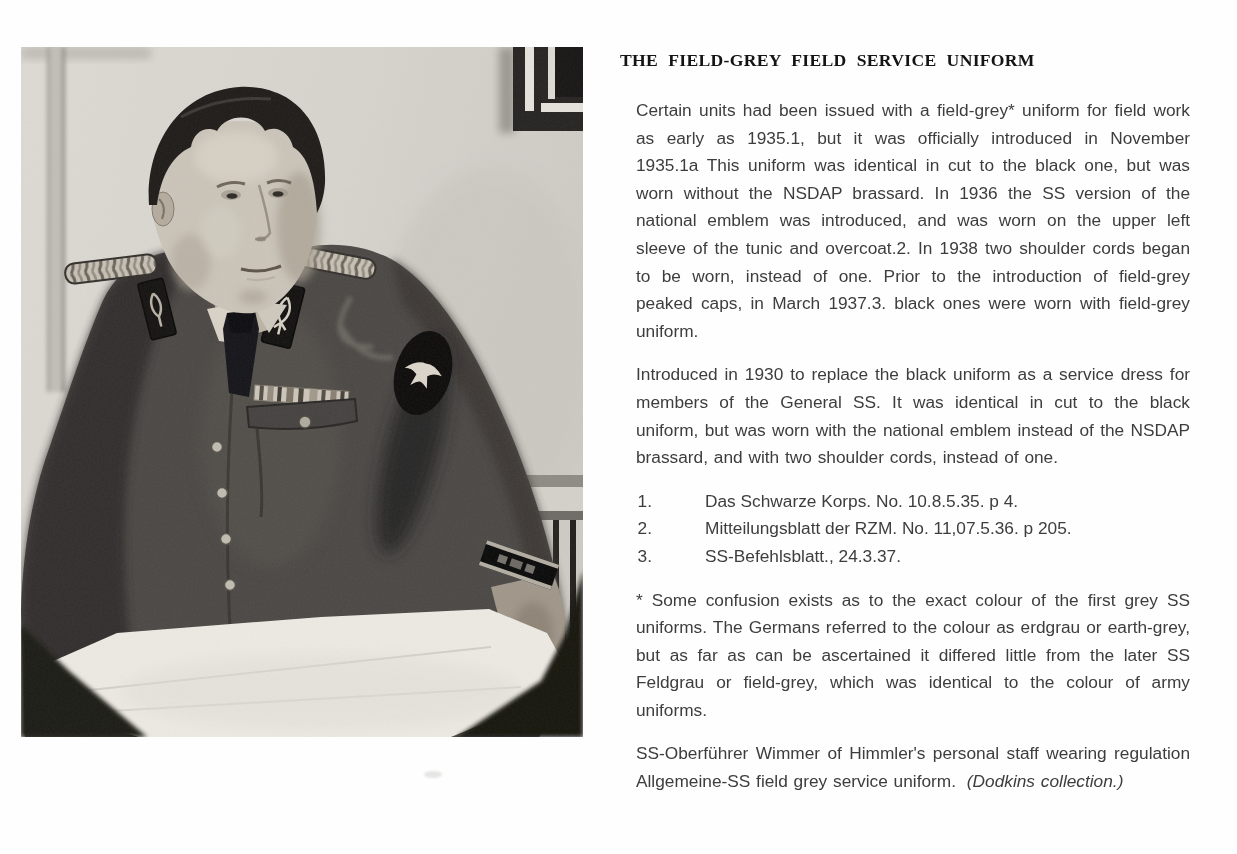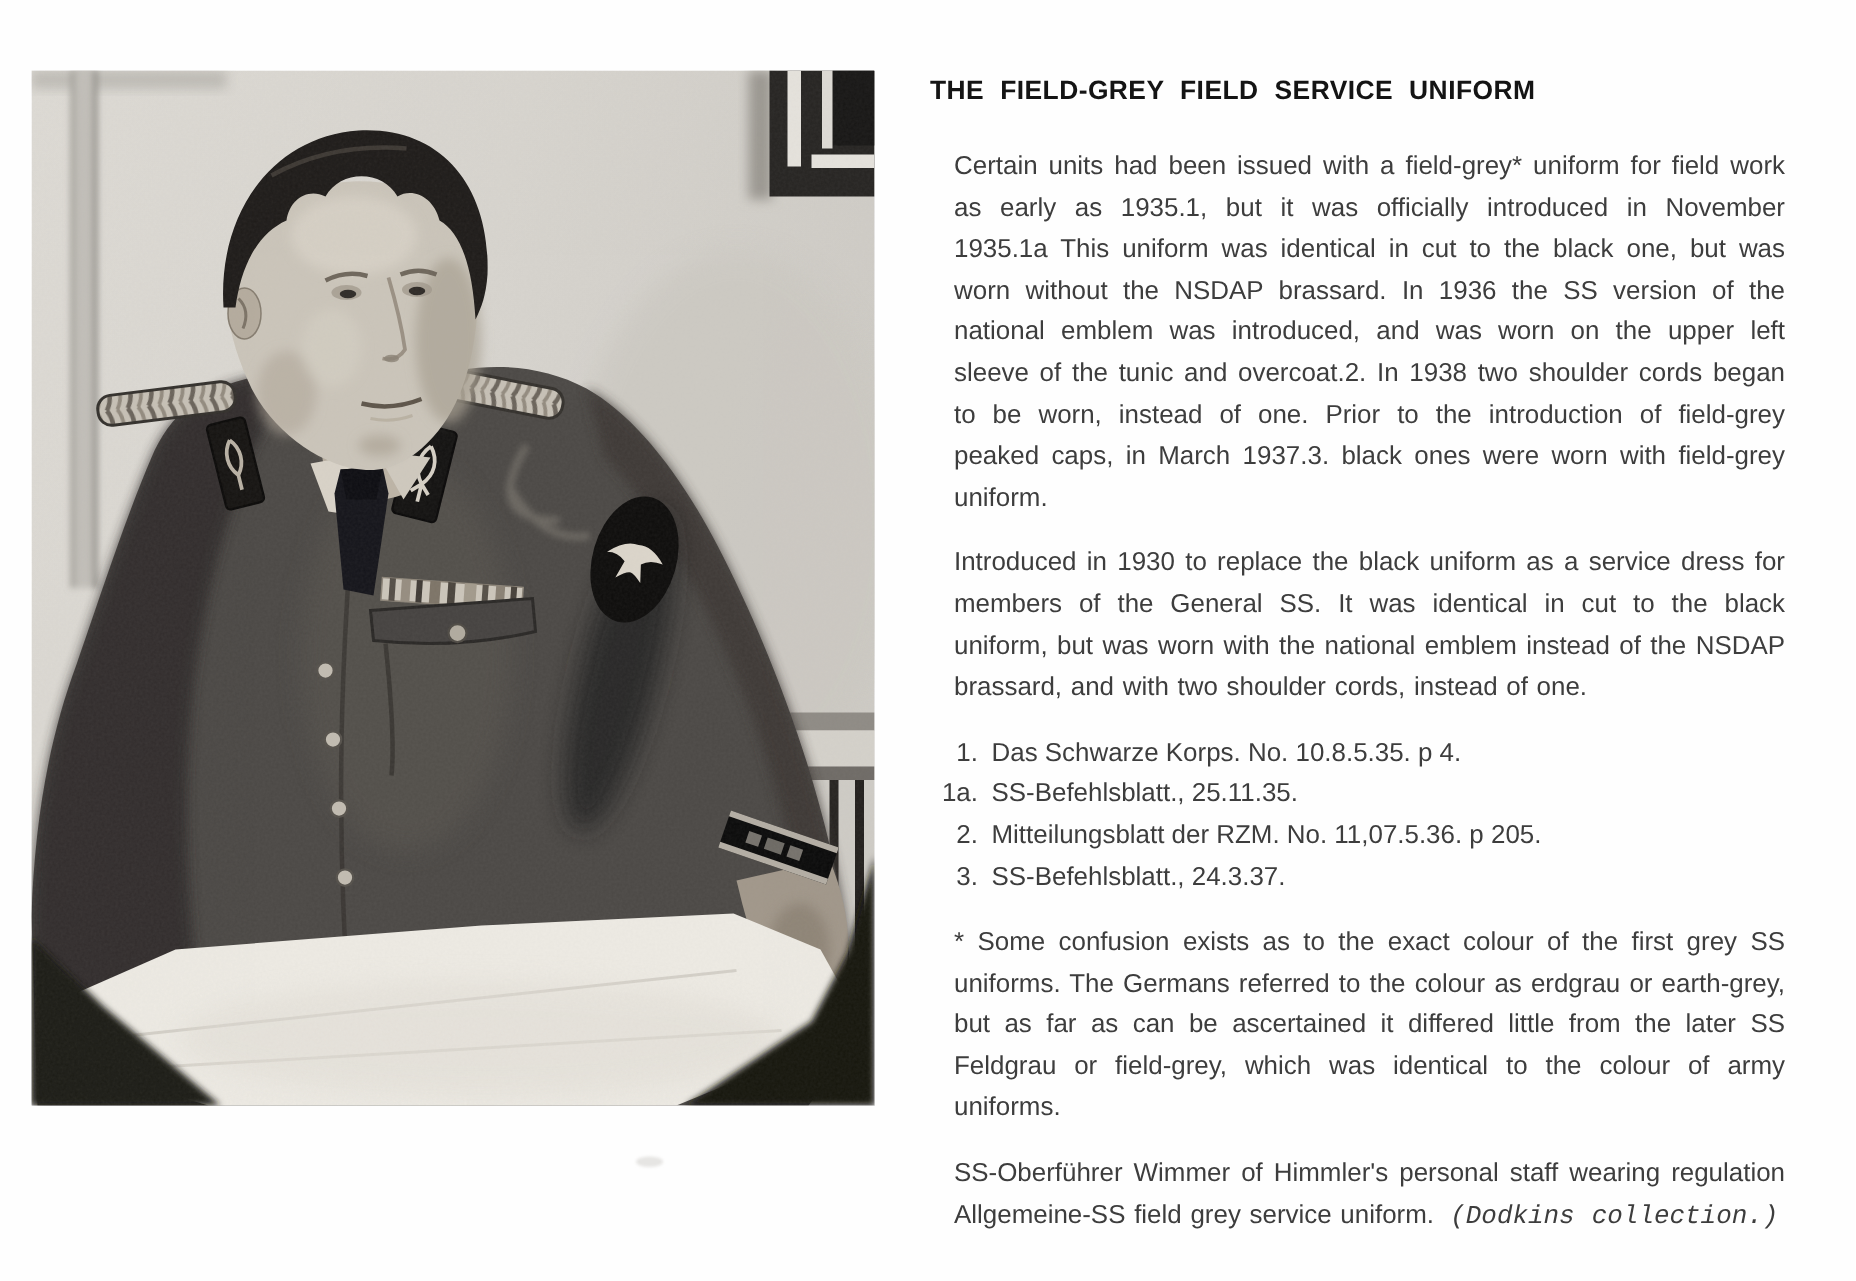--- a/index.html
+++ b/index.html
@@ -12,30 +12,30 @@
          box-shadow:inset 0 0 18px rgba(0,0,0,.12);}
   .photo svg{display:block;width:562px;height:690px;}
 
   .artifact{position:absolute;left:424px;top:771px;width:18px;height:7px;
             background:#e6e5e3;border-radius:50%;filter:blur(1px);}
 
   
   .text-col{position:absolute;left:620px;top:49px;width:586px;
             color:#3d3d3d;font-size:17.3px;line-height:27.6px;}
   .text-col h1{font-size:17.6px;line-height:22px;font-weight:700;color:#141414;
-               letter-spacing:.3px;word-spacing:5.5px;margin:0 0 26px 0;}
+               letter-spacing:.3px;word-spacing:5.5px;margin:0 0 26px 0;font-family:Liberation Serif, serif;}
   .text-col h1.h2{margin-top:14px;}
   .text-col p{margin:16px;text-align:justify;word-spacing:1px;}
   .footnotes{margin:2px 0 0 0;padding:0;list-style:none;}
   .fn{display:flex;}
   .fn-num{width:32px;text-align:right;margin-right:9px;flex:none;}
-  .fn-text{flex:1;}
+  .fn-text{flex:1;margin-left:44px;}
   .note{margin-top:10px;}
   .caption{margin-top:14px;}
-  .credit{font-style:italic;margin-left:5px;font-family:Liberation Mono, monospace;}
+  .credit{font-style:italic;margin-left:5px;}
 </style>
 </head>
 <body>
 
 <div class="page">
 
   <figure class="photo" role="img" aria-label="Black-and-white photograph of a uniformed officer seated at a desk, looking to the right">
     <svg viewBox="0 0 562 690" xmlns="http://www.w3.org/2000/svg">
       <defs>
         <filter id="b2" x="-30%" y="-30%" width="160%" height="160%">
@@ -217,24 +217,20 @@
     <section>
       <p>Introduced in 1930 to replace the black uniform as a service dress for members of the General SS. It was identical in cut to the black uniform, but was worn with the national emblem instead of the NSDAP brassard, and with two shoulder cords, instead of one.</p>
     </section>
 
     <ol class="footnotes">
       <li class="fn">
         <span class="fn-num">1.</span>
         <span class="fn-text">Das Schwarze Korps. No. 10.8.5.35. p 4.</span>
       </li>
       <li class="fn">
-        <span class="fn-num">1a.</span>
-        <span class="fn-text">SS-Befehlsblatt., 25.11.35.</span>
-      </li>
-      <li class="fn">
         <span class="fn-num">2.</span>
         <span class="fn-text">Mitteilungsblatt der RZM. No. 11,07.5.36. p 205.</span>
       </li>
       <li class="fn">
         <span class="fn-num">3.</span>
         <span class="fn-text">SS-Befehlsblatt., 24.3.37.</span>
       </li>
     </ol>
 
     <p class="note">* Some confusion exists as to the exact colour of the first grey SS uniforms. The Germans referred to the colour as erdgrau or earth-grey, but as far as can be ascertained it differed little from the later SS Feldgrau or field-grey, which was identical to the colour of army uniforms.</p>

